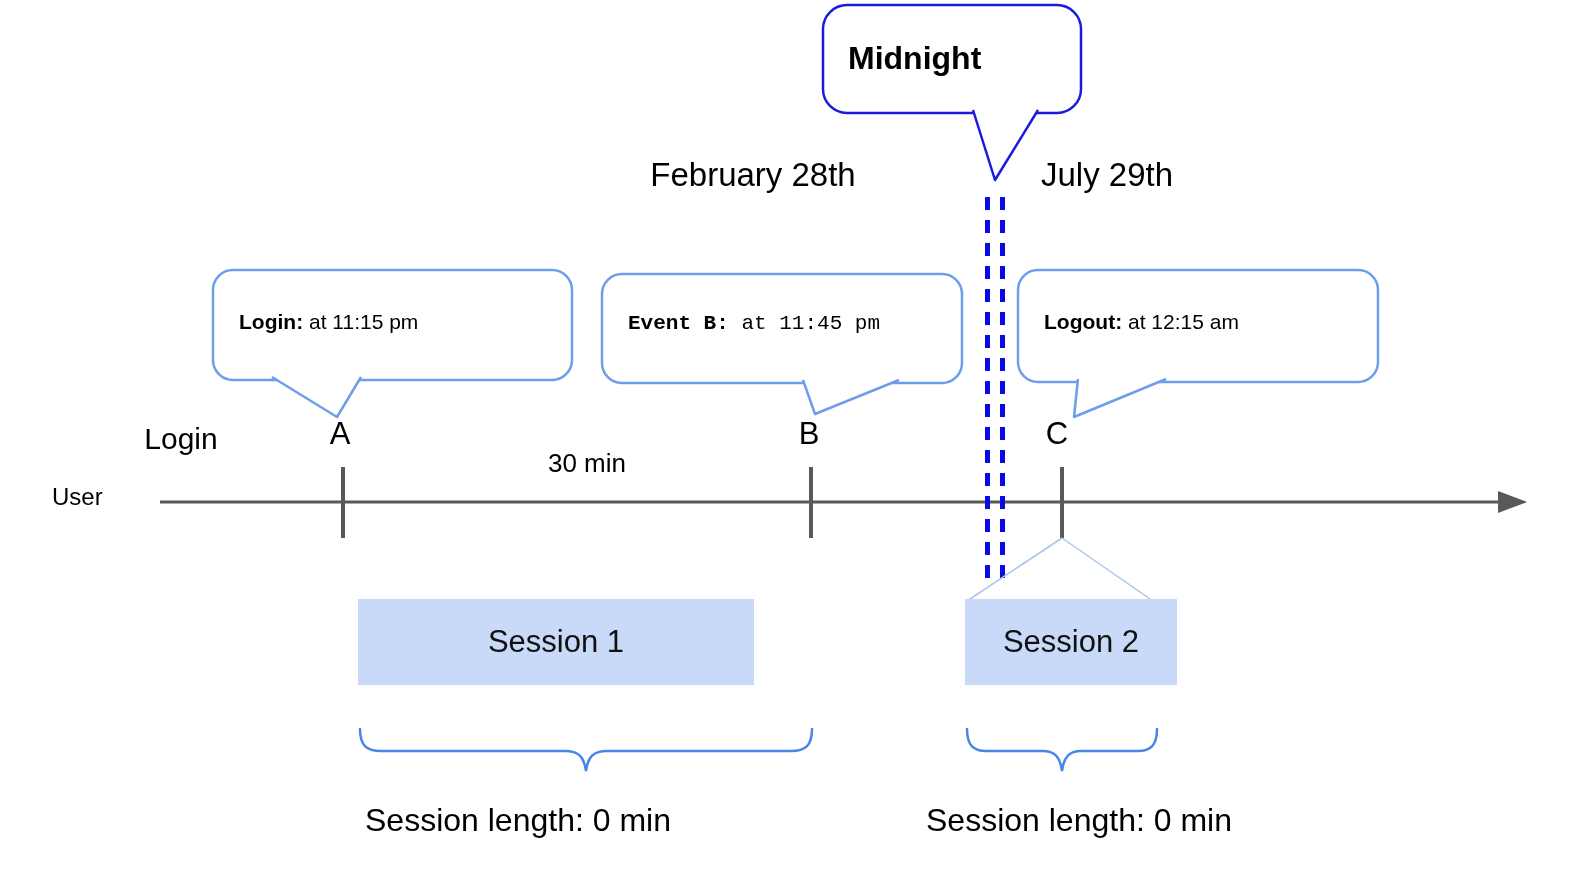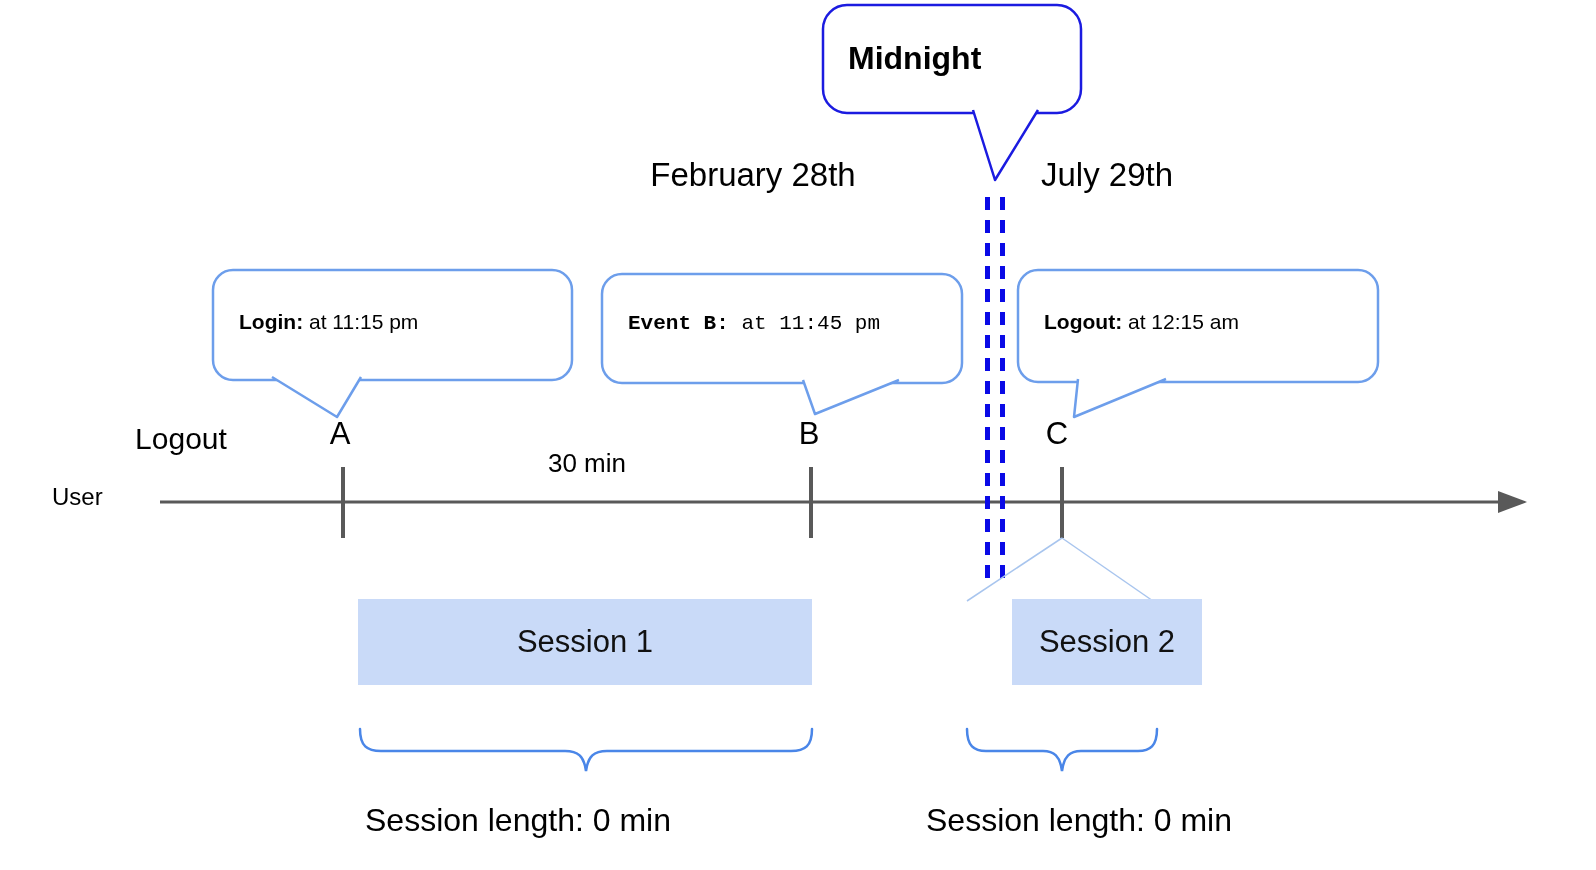--- a/index.html
+++ b/index.html
@@ -70,29 +70,29 @@
     <rect class="bubble" x="1018" y="270" width="360" height="112" rx="20"></rect>
     <path class="tail" d="M1078,379 L1074,417 L1166,379"></path>
 
     <rect class="bubble-dark" x="823" y="5" width="258" height="108" rx="24"></rect>
     <path class="tail-dark" d="M973,110 L995,180 L1038,110"></path>
 
     <path class="brace" d="M360,729 C360,746 367,751 381,751 L565,751 C578,751 584,756 586,771 C588,756 594,751 607,751 L791,751 C805,751 812,746 812,729"></path>
     <path class="brace" d="M967,729 C967,746 974,751 986,751 L1043,751 C1054,751 1060,756 1062,771 C1064,756 1070,751 1081,751 L1138,751 C1150,751 1157,746 1157,729"></path>
   </svg>
 
-  <div class="session-box" style="left:358px;top:599px;width:454px;height:86px;">
+  <div class="session-box" style="left:358px;top:599px;width:396px;height:86px;">
     <span>Session 1</span>
   </div>
-  <div class="session-box" style="left:1012px;top:599px;width:190px;height:86px;">
+  <div class="session-box" style="left:965px;top:599px;width:212px;height:86px;">
     <span>Session 2</span>
   </div>
 
   <div class="t" style="left:52px;top:485px;font-size:24px;">User</div>
-  <div class="t cx" style="left:181px;top:424px;font-size:30px;">Logout</div>
+  <div class="t cx" style="left:181px;top:424px;font-size:30px;">Login</div>
   <div class="t cx" style="left:587px;top:450px;font-size:26px;">30 min</div>
 
   <div class="t cx letter" style="left:340px;top:418px;">A</div>
   <div class="t cx letter" style="left:809px;top:418px;">B</div>
   <div class="t cx letter" style="left:1057px;top:418px;">C</div>
 
   <div class="t cx date-label" style="left:753px;top:158px;">February 28th</div>
   <div class="t cx date-label" style="left:1107px;top:158px;">July 29th</div>
 
   <div class="t bold" style="left:848px;top:42px;font-size:32px;">Midnight</div>

